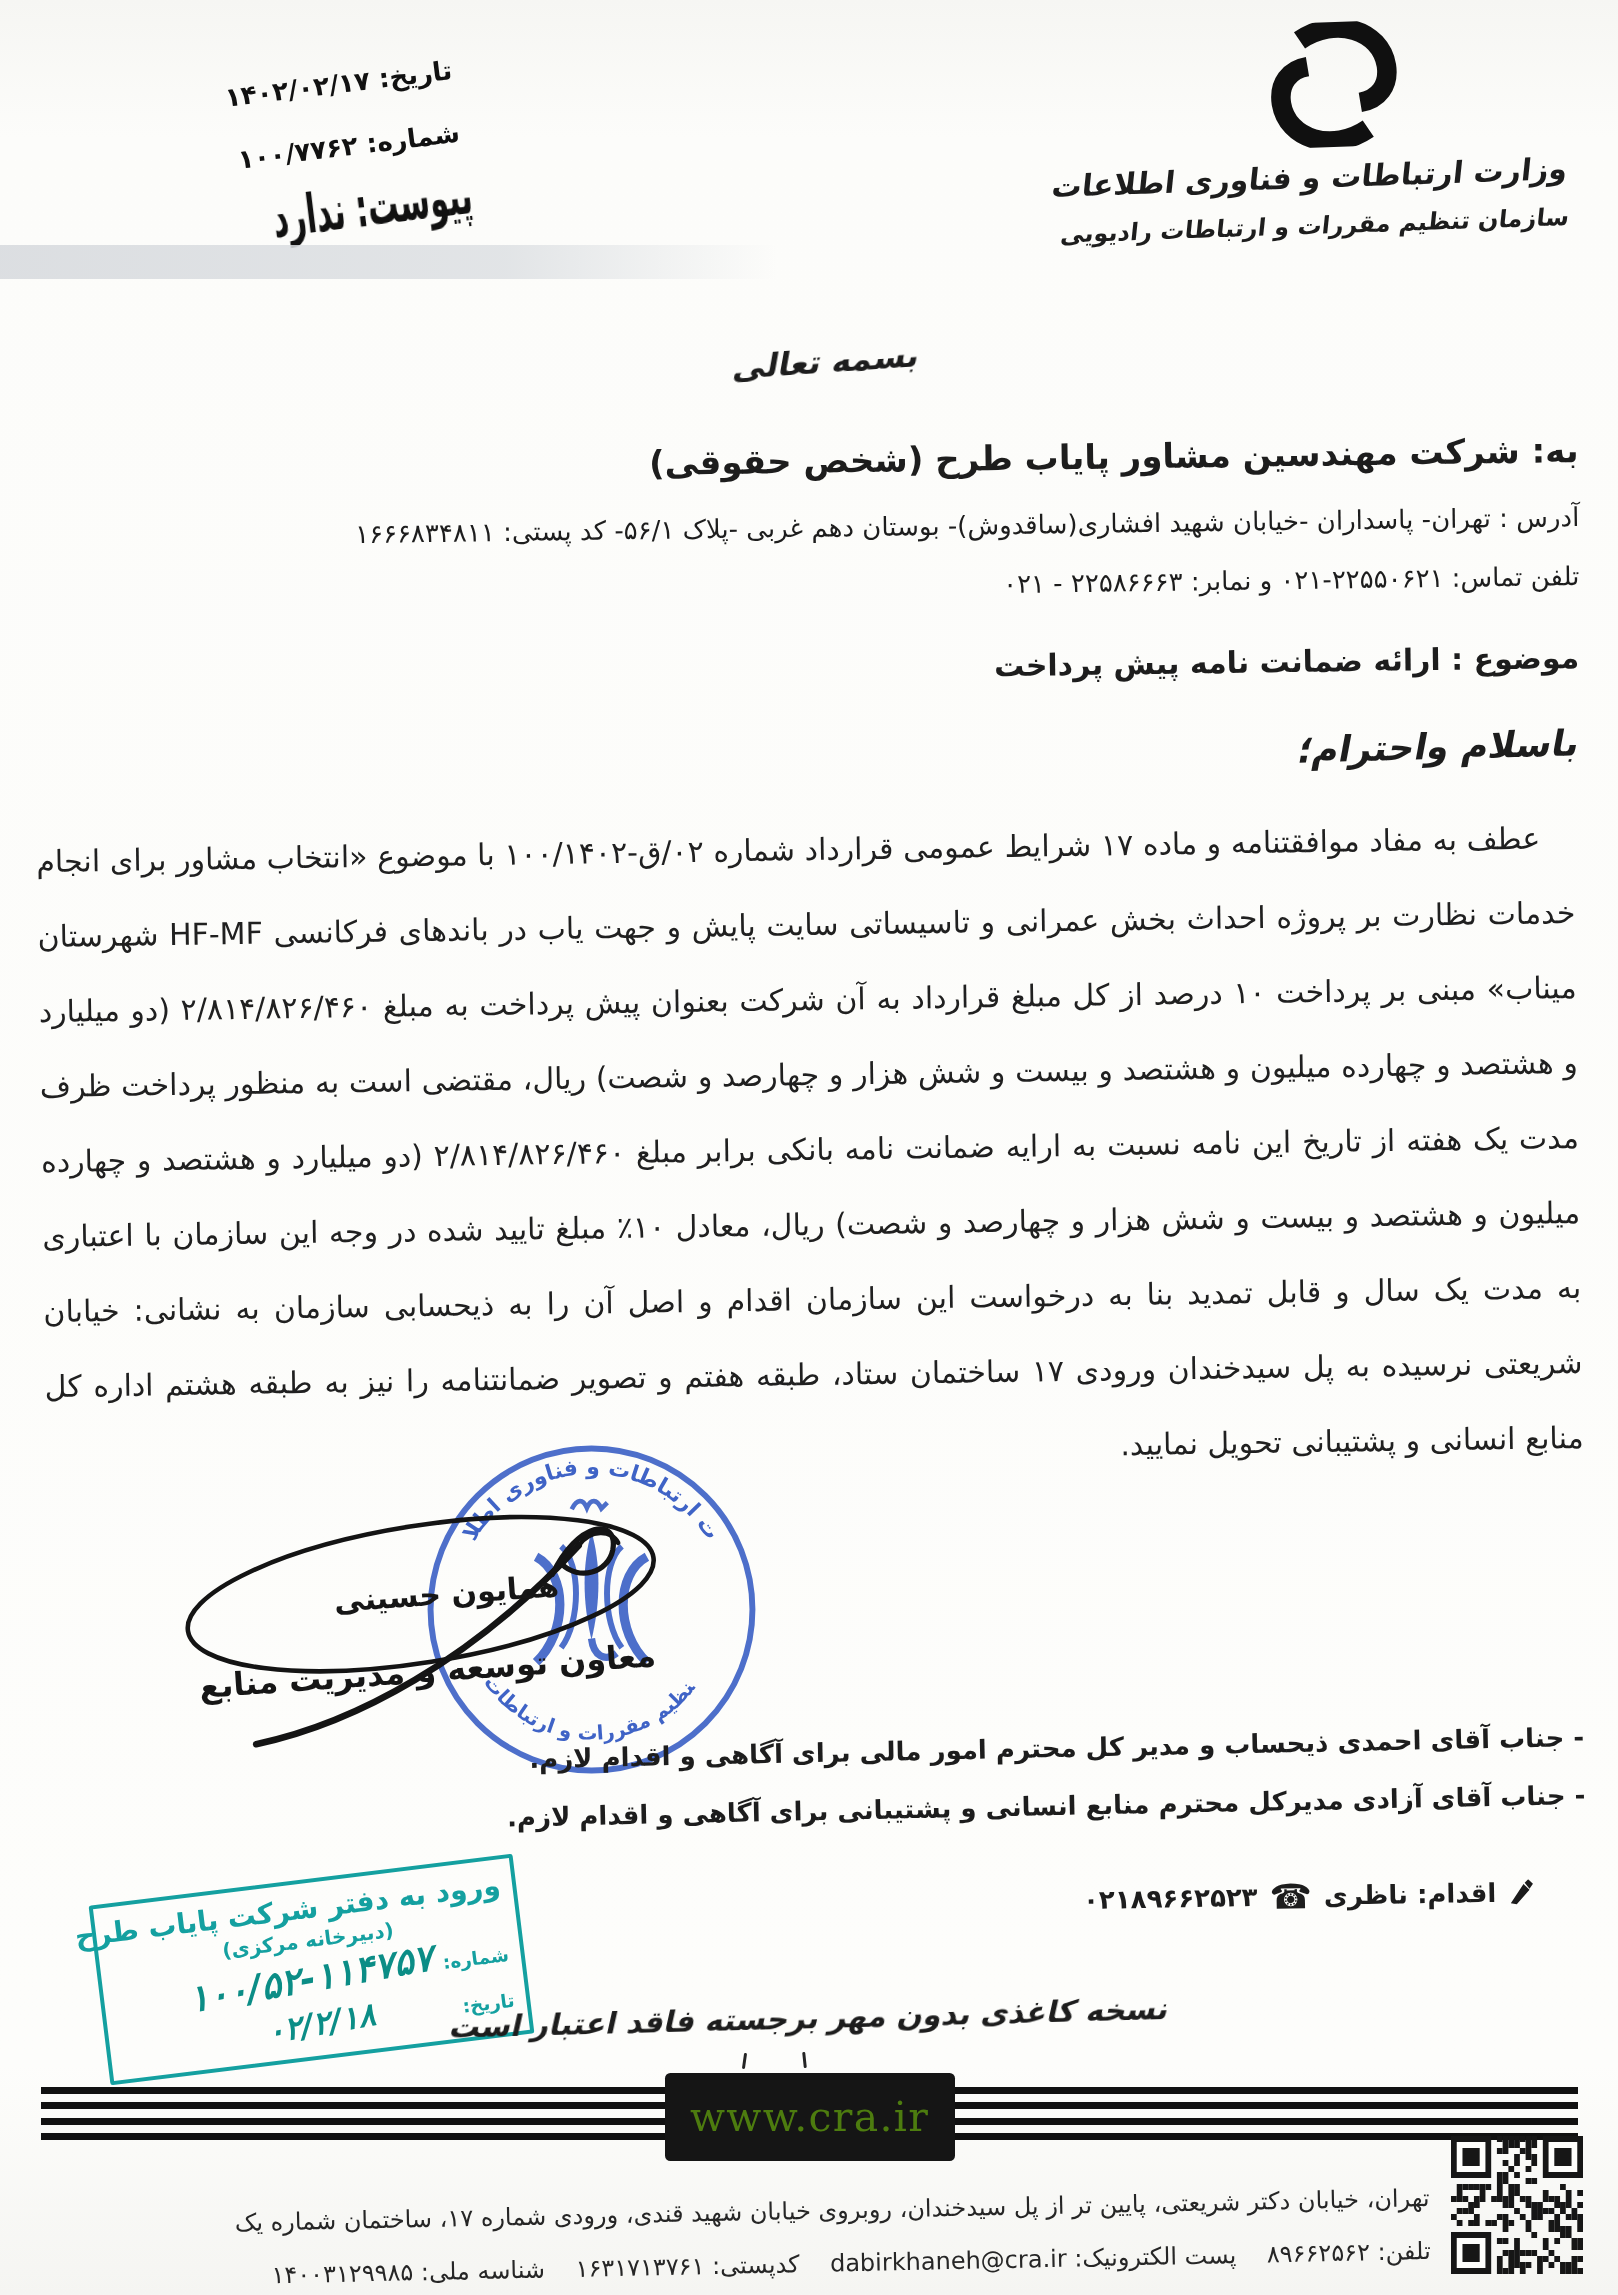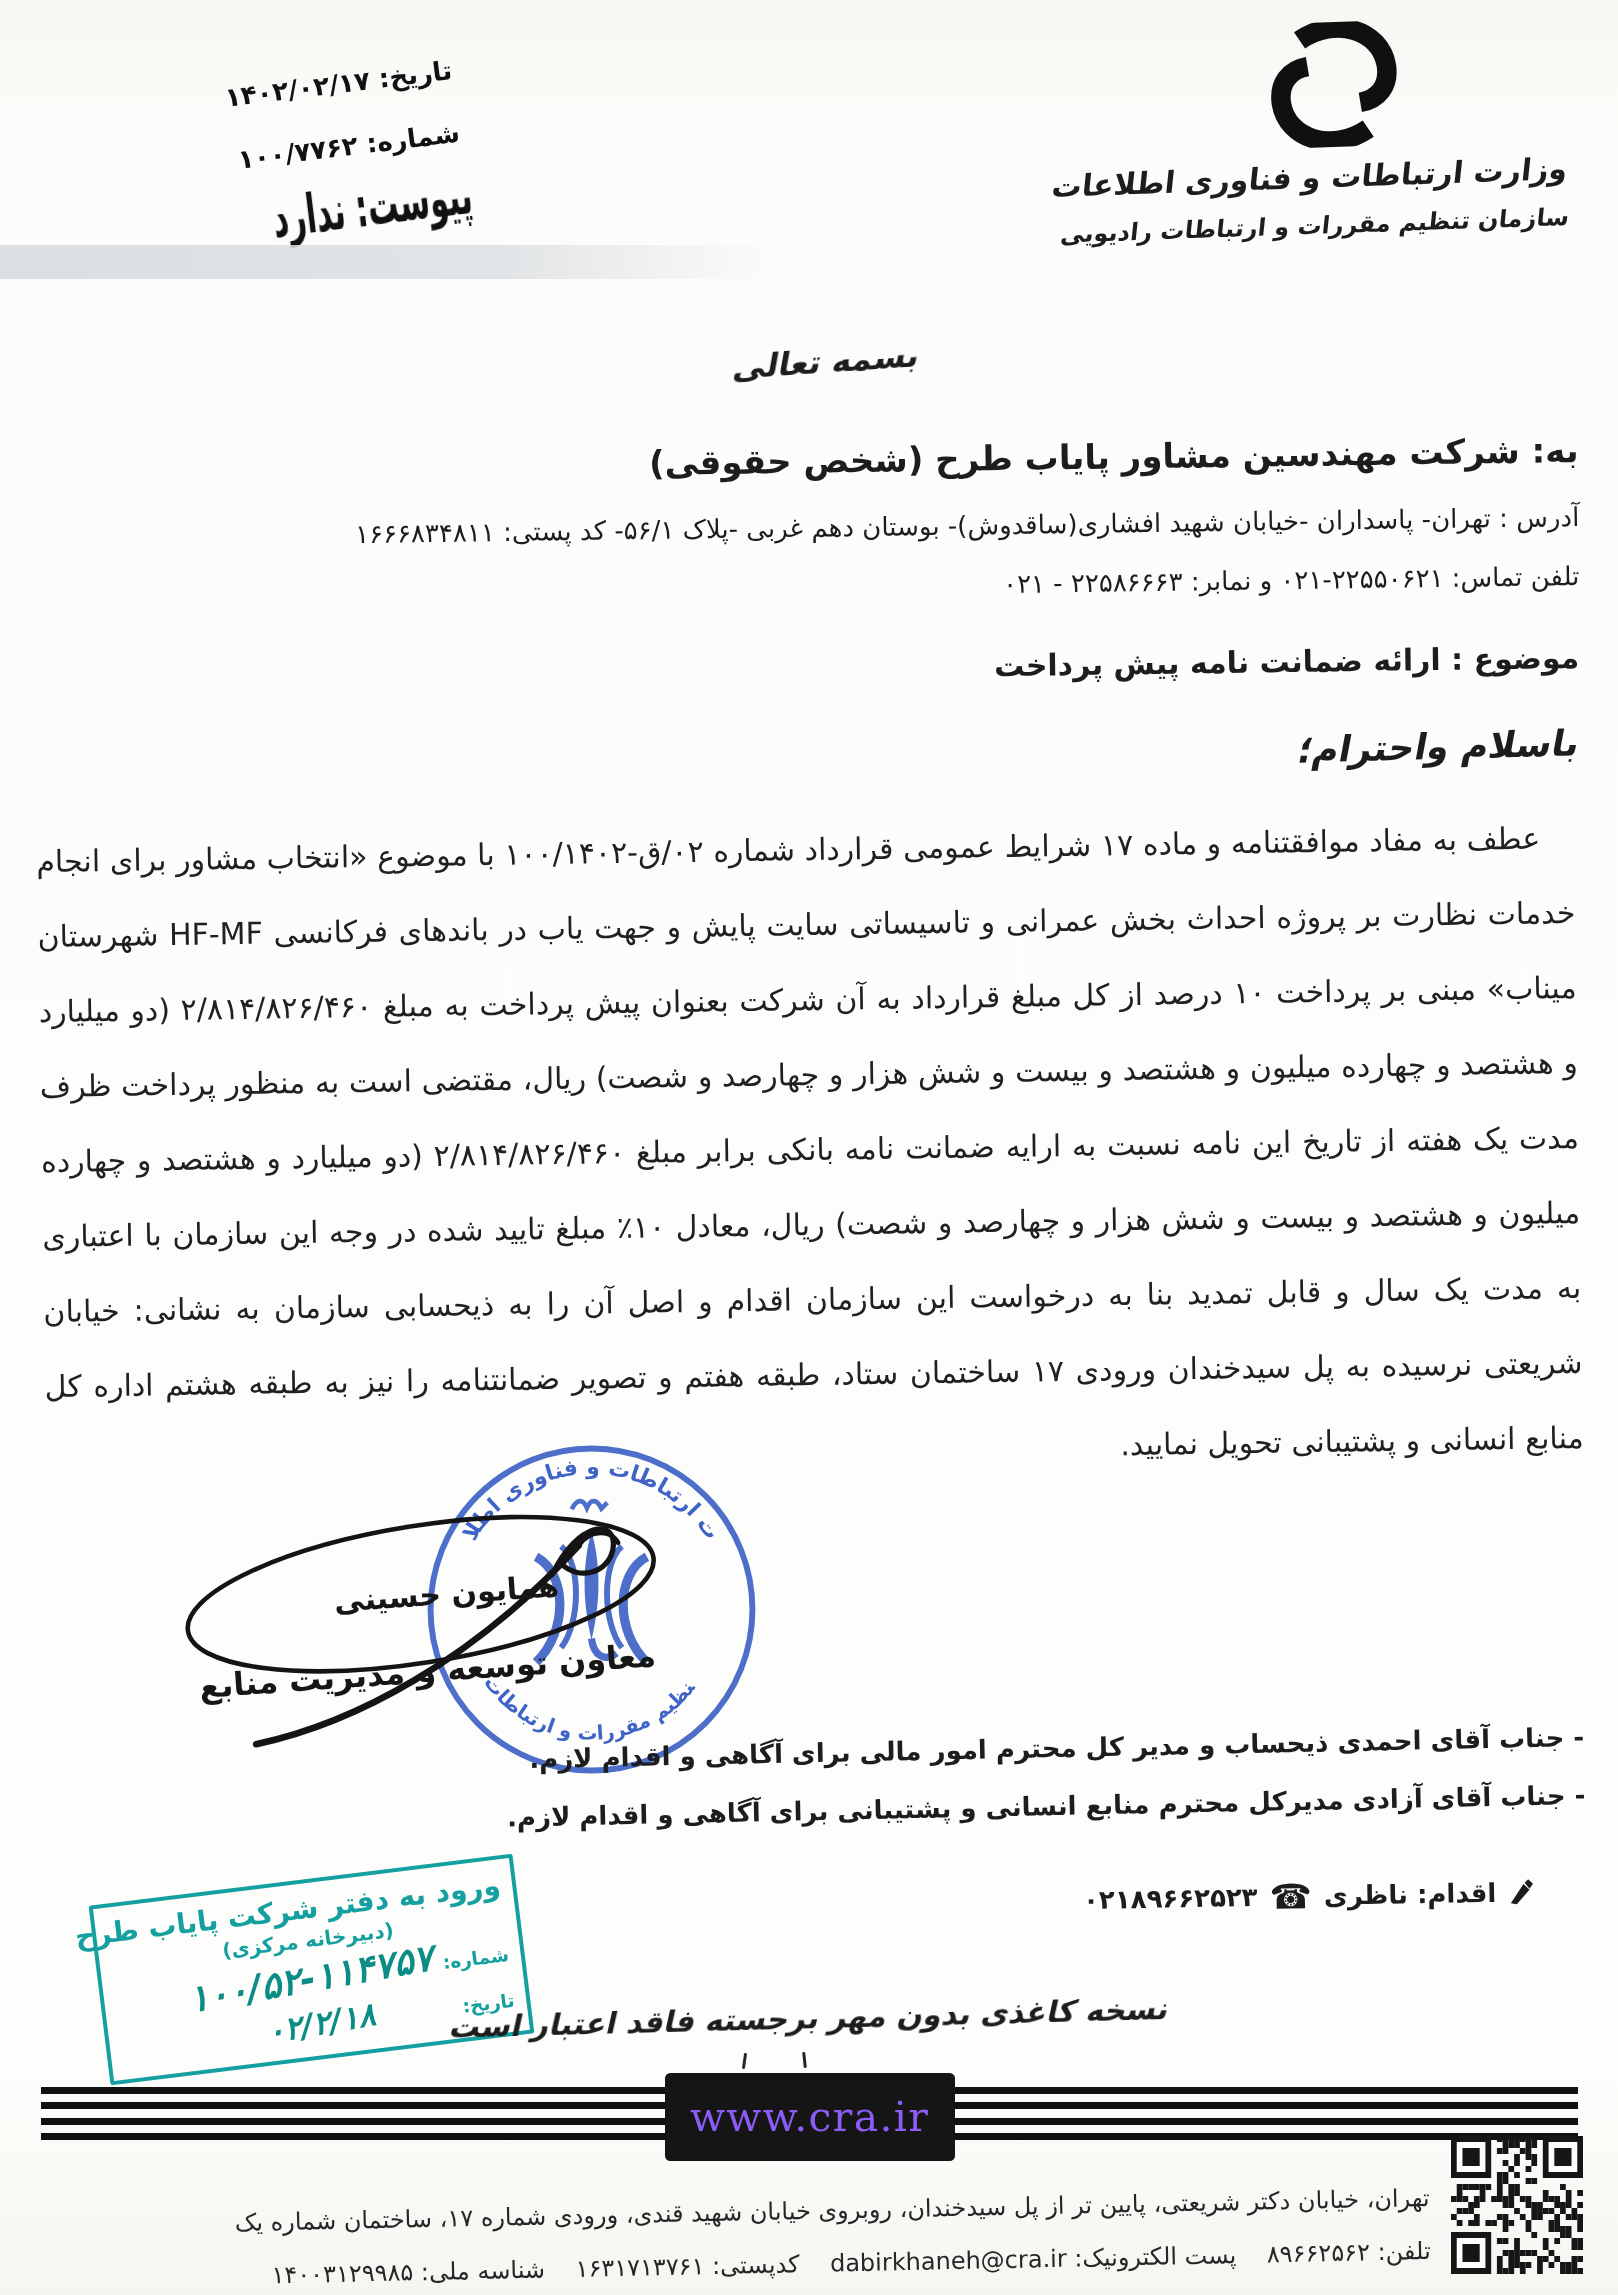--- a/index.html
+++ b/index.html
@@ -48,21 +48,21 @@
   .entry-row{display:flex; align-items:center; gap:9.2px; margin-top:5.3px;}
   .entry-label{font-size:18.4px; font-weight:bold;}
   .handwrite{font-size:37px; font-weight:bold; color:#0b8d86; transform:rotate(-3deg); font-style:italic; letter-spacing:2px; white-space:nowrap;}
   .handwrite.small{font-size:32px; margin-right:79px;}
   
   .validity{left:50%; top:2000px; transform:translateX(-50%) skewX(-14deg) rotate(-1.5deg); font-size:30px; font-weight:bold; white-space:nowrap; filter:blur(0.1px);}
   .fold-mark{width:3.3px; height:16px; background:#242424; border-radius:1.3px;}
   .stripe{left:41px; right:41px; height:6.6px; background:#111;}
   .site-box{left:50%; top:2073px; transform:translateX(-50%); width:290px; height:88px; background:#151515; border-radius:5.3px;
     display:flex; align-items:center; justify-content:center;}
-  .site-box span{color:#8b5cf6; font-family:"DejaVu Serif",serif; font-size:41px; letter-spacing:1.3px; direction:ltr;}
+  .site-box span{color:#4d7c0f; font-family:"DejaVu Serif",serif; font-size:41px; letter-spacing:1.3px; direction:ltr;}
   .footer-text{right:190px; top:2172px; width:1252px; text-align:right; font-size:24px; line-height:53px; color:#262626; transform:rotate(-1.2deg); transform-origin:right top;}
   .qr{right:36px; top:2136px; width:132px; height:138px;}
 </style>
 </head>
 <body>
 
 <div class="page">
 
   <div class="abs date-block">
     <div class="row">تاریخ: ۱۴۰۲/۰۲/۱۷</div>

